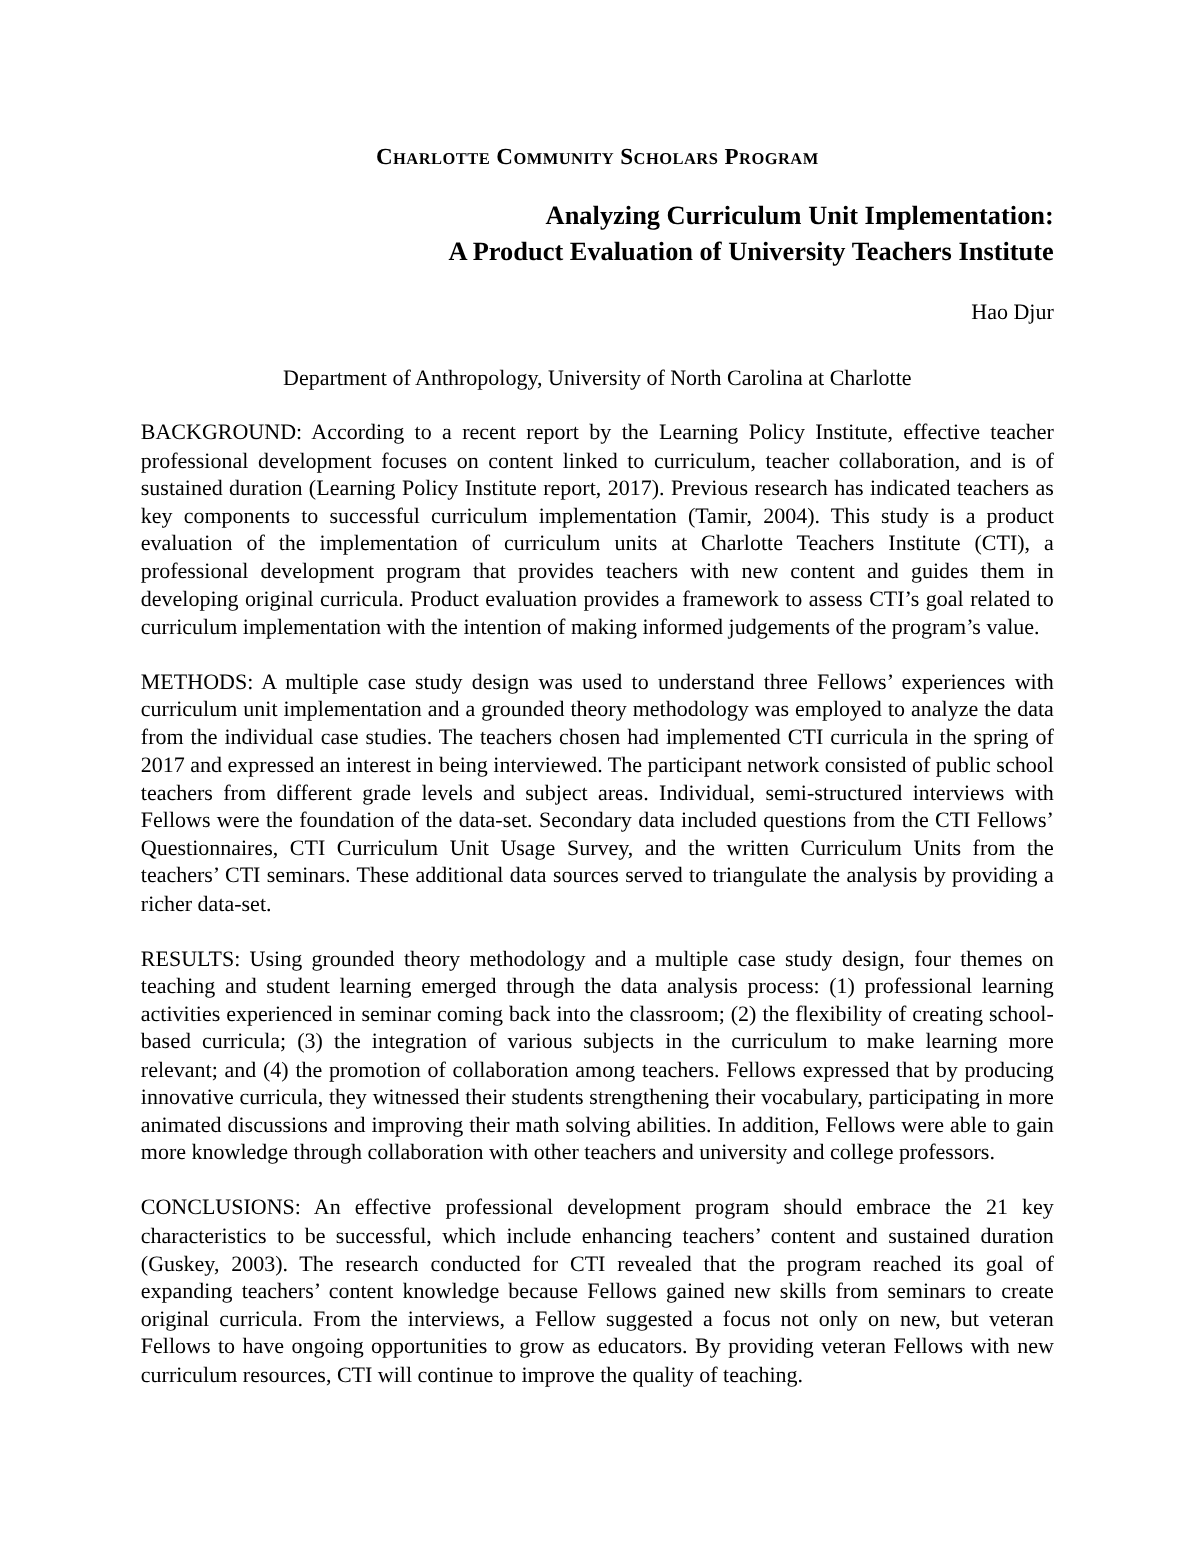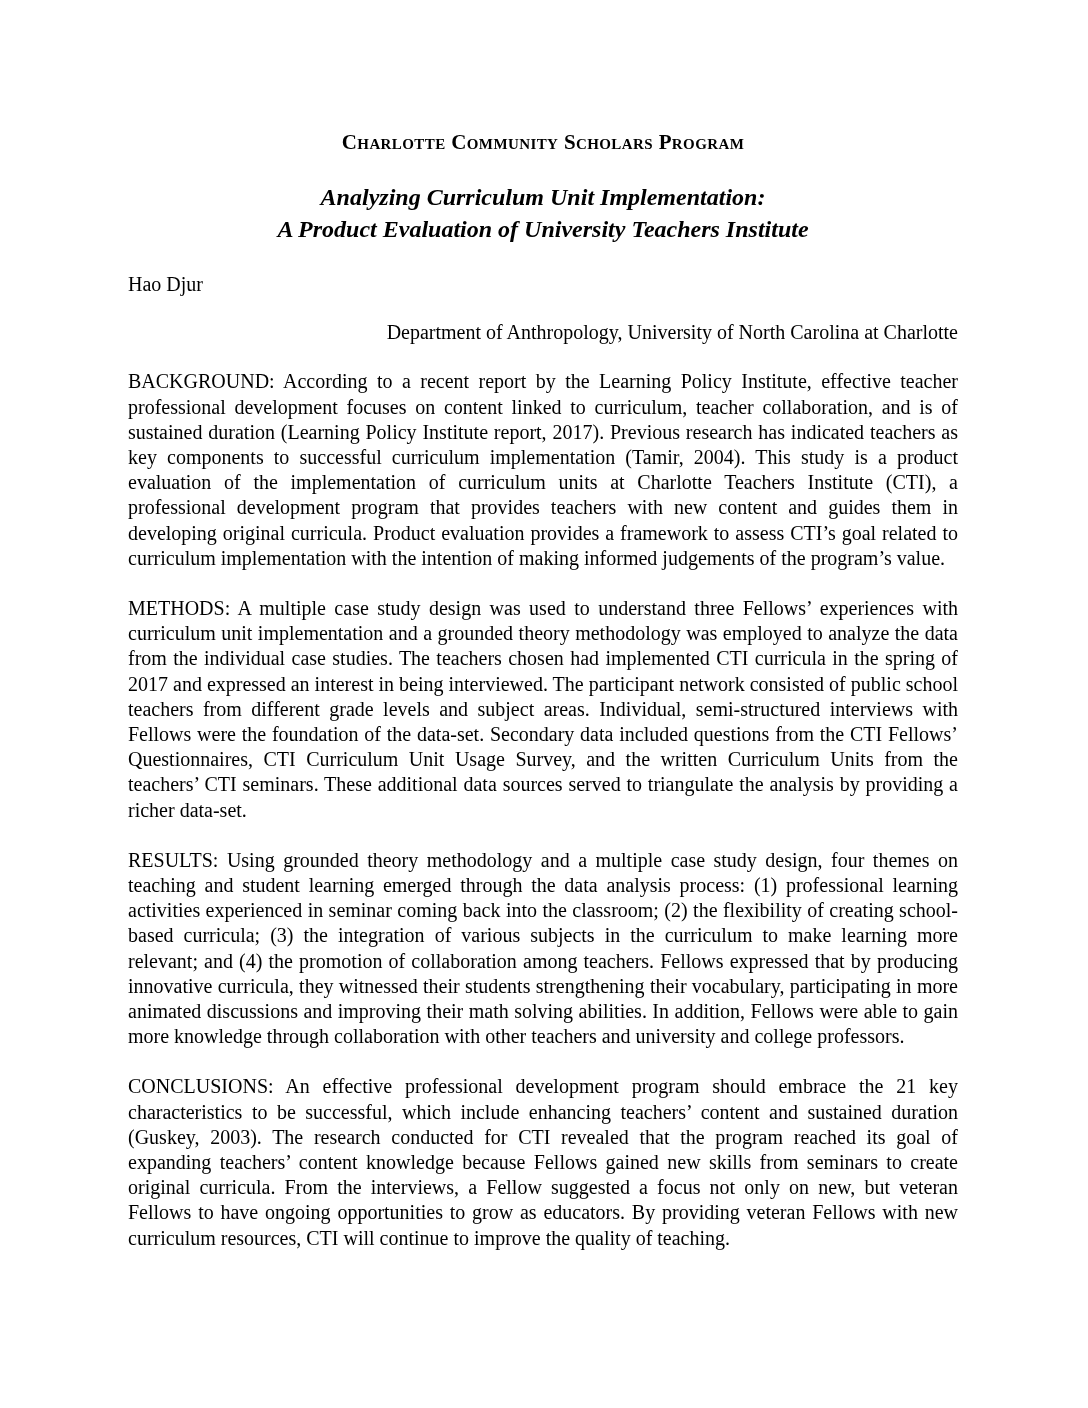--- a/index.html
+++ b/index.html
@@ -19,39 +19,38 @@
   }
   .program-header {
     text-align: center;
     font-size: 21px;
     font-variant: small-caps;
     letter-spacing: 0.4px;
     font-weight: 600;
     margin: 0 0 0 0;
   }
   .doc-title {
-    text-align: center;
+    text-align: right;
     font-size: 24px;
     font-weight: bold;
     line-height: 1.32;
     margin: 27px 0 0 0;
-    font-style: italic;
   }
   .doc-title .title-line {
     display: block;
   }
   .author {
-    text-align: left;
+    text-align: right;
     font-size: 20px;
     margin-top: 28px;
   }
   .affiliation {
-    text-align: right;
+    text-align: center;
     font-size: 20px;
-    margin-top: 25px;
+    margin-top: 37px;
   }
   .para {
     font-size: 20px;
     line-height: 25.2px;
     text-align: justify;
     margin: 25px 0 0 0;
   }
   .para .sec-label,
   .para .sec-body {
     display: inline;

